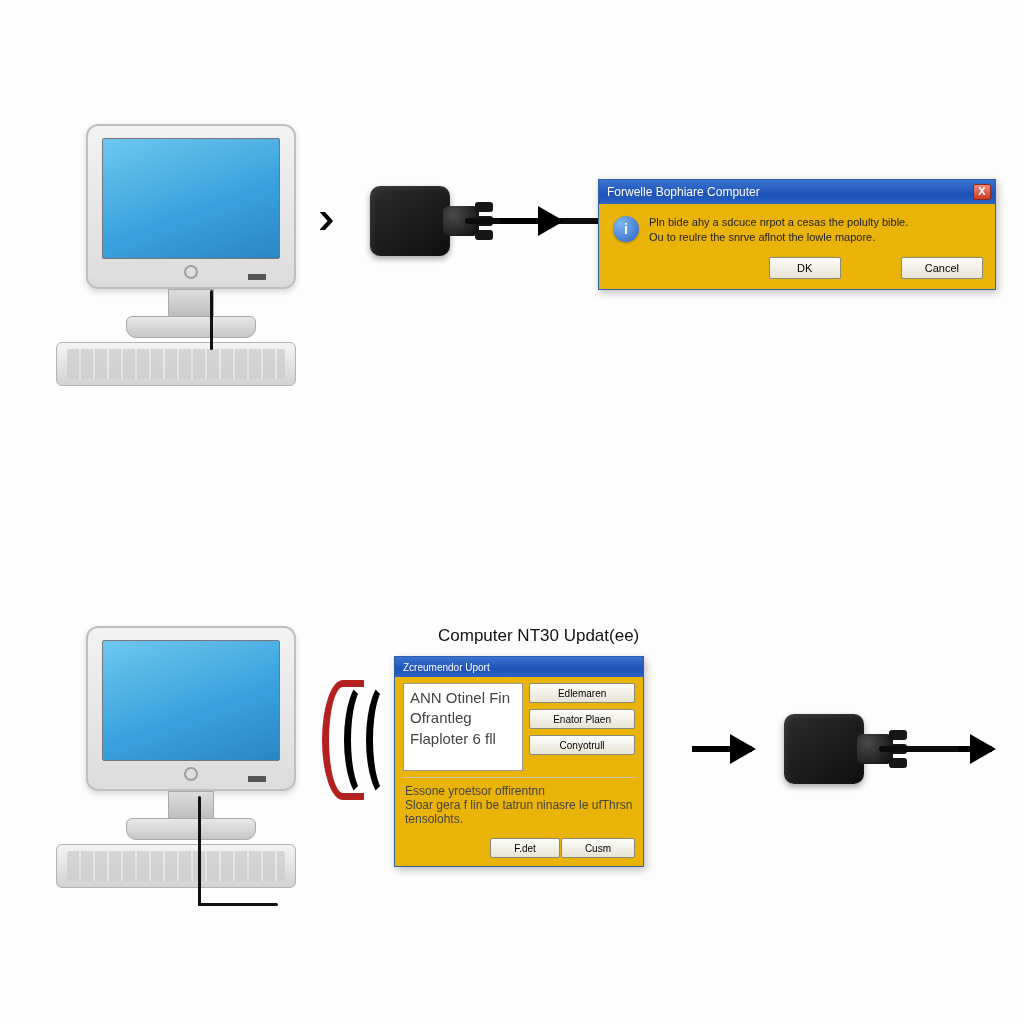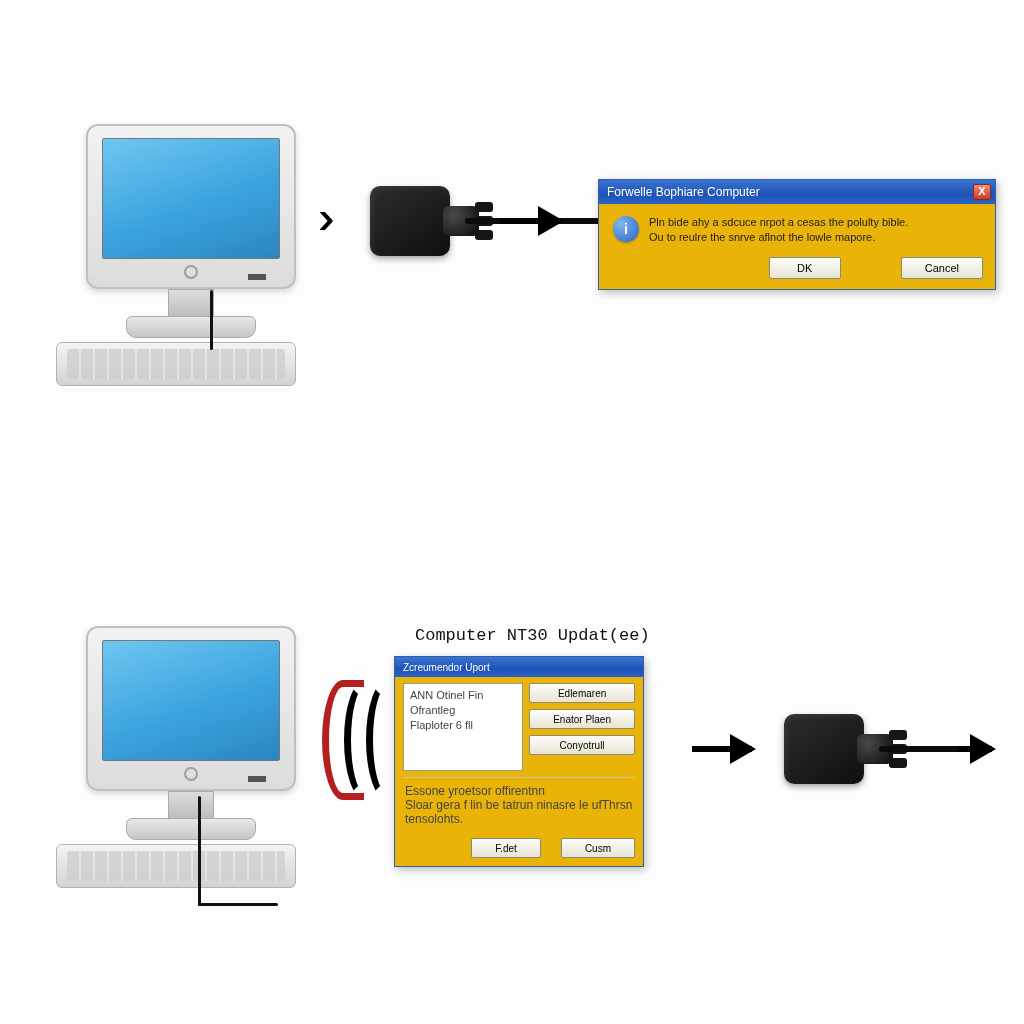--- a/index.html
+++ b/index.html
@@ -240,37 +240,37 @@
   }
   .dlg2-grid {
     display: flex; gap: 6px;
   }
   .listbox {
     flex: 1;
     height: 88px;
     background: #fff;
     border: 1px solid #9b9a8c;
     padding: 4px 6px;
-    font-size: 11px;
+    font-size: 15px;
     color: #444;
     line-height: 1.35;
   }
   .side-buttons {
     display: flex; flex-direction: column; gap: 6px;
   }
   .side-buttons .btn { min-width: 88px; height: 20px; font-size: 10px;}
   .dlg2-footer {
     border-top: 1px solid #c8c5b2;
     margin-top: 6px;
     padding: 6px 2px 2px;
     font-size: 12px;
     color: #444;
   }
   .dlg2-bottom {
-    display: flex; justify-content: flex-end; gap: 20px;
+    display: flex; justify-content: flex-end; gap: 1px;
     padding: 4px 8px 8px;
   }
   .dlg2-bottom .btn { min-width: 56px; height: 20px; font-size: 10px;}
 
   .section-label {
     position: absolute;
     font-size: 17px;
     color: #111;
     font-family: Arial, sans-serif;
   }
@@ -339,21 +339,21 @@
 
 <div class="cable-down" style="left:198px; top:796px; height:110px;"></div>
 <div style="position:absolute; left:198px; top:903px; width:80px; height:3px; background:#111; border-radius:2px;"></div>
 
 <div class="signal" style="left:322px; top:680px;">
   <span></span>
     <span></span>
     <span></span>
 </div>
 
-<div class="section-label" style="left:415px; top:626px;font-family:Liberation Mono, monospace;">Computer  NT30  Updat(ee)</div>
+<div class="section-label" style="left:438px; top:626px;">Computer  NT30  Updat(ee)</div>
 
 <div class="dialog" style="left:394px; top:656px; width:250px;">
   <div class="titlebar" style="height:20px; font-size:10px;">
     <span>Zcreumendor Uport</span>
   </div>
   <div class="dlg2-body">
     <div class="dlg2-grid">
       <div class="listbox">
         <div>ANN Otinel Fin Ofrantleg</div>
         <div>Flaploter 6 fll</div>

